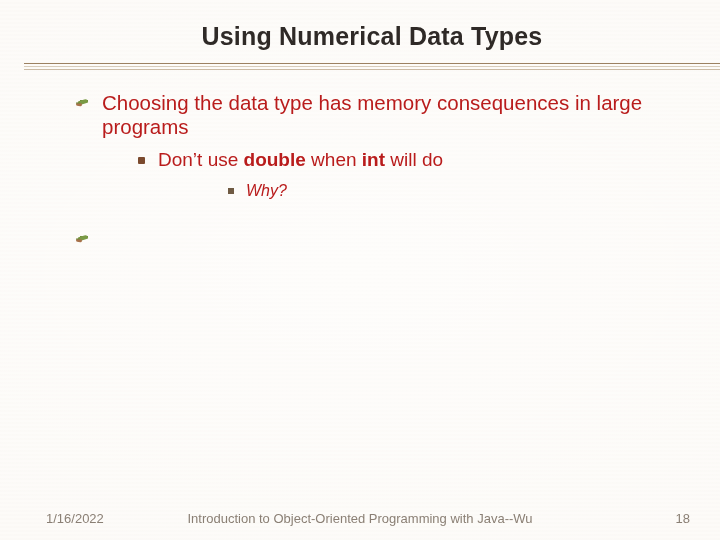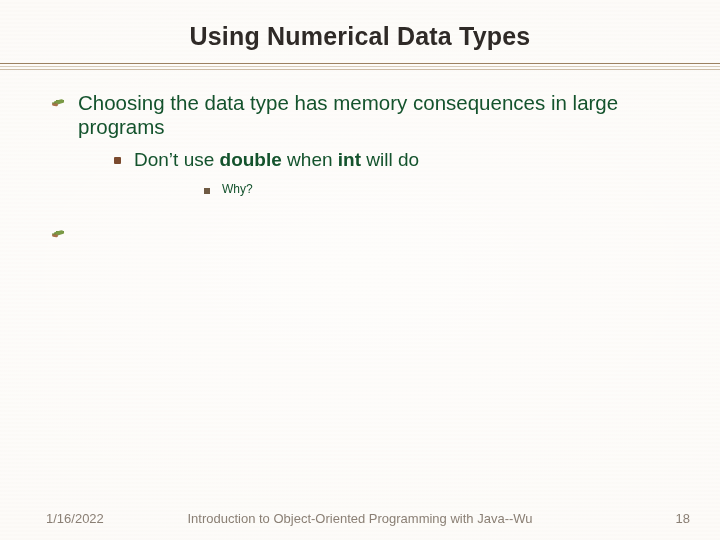--- a/index.html
+++ b/index.html
@@ -13,21 +13,21 @@
       radial-gradient(ellipse 900px 500px at 50% 50%, rgba(255,255,255,0.5) 0%, rgba(240,235,228,0) 70%),
       repeating-linear-gradient(0deg, rgba(200,190,180,0.03) 0 2px, transparent 2px 4px);
     color: #3a3330;
     position: relative;
     overflow: hidden;
   }
   .slide {
     box-sizing: border-box;
     width: 720px;
     height: 540px;
-    padding: 22px 52px 0 52px;
+    padding: 22px 52px 0 76px;
     position: relative;
   }
   .title {
     text-align: center;
     font-size: 25px;
     font-weight: bold;
     color: #2f2a27;
     margin: 0 0 6px 0;
     padding-bottom: 6px;
     letter-spacing: 0.2px;
@@ -42,21 +42,21 @@
     border-bottom: 1px solid #d8ccba;
     margin-bottom: 2px;
   }
   .tri-hr2 {
     height: 1px;
     border-top: 1px solid #cbbba5;
   }
   .content {
     font-size: 20.5px;
     line-height: 1.18;
-    color: #14532d;
+    color: #b91c1c;
   }
   .b1 {
     position: relative;
     padding-left: 26px;
     margin: 0 0 26px 0;
   }
   .b1.tight { margin-bottom: 2px; }
   .b1::before {
     content: "";
     position: absolute;
@@ -118,23 +118,24 @@
     left: 36px;
     top: 8px;
     width: 7px;
     height: 7px;
     background: #7b4a2e;
     border-radius: 1px;
   }
   .b3 {
     position: relative;
     padding-left: 88px;
-    font-size: 12px;
+    font-size: 16px;
     margin-top: 10px;
     margin-bottom: 0;
+    font-style: italic;
   }
   .b3::before {
     content: "";
     position: absolute;
     left: 70px;
     top: 6px;
     width: 6px;
     height: 6px;
     background: #6f5a43;
   }

